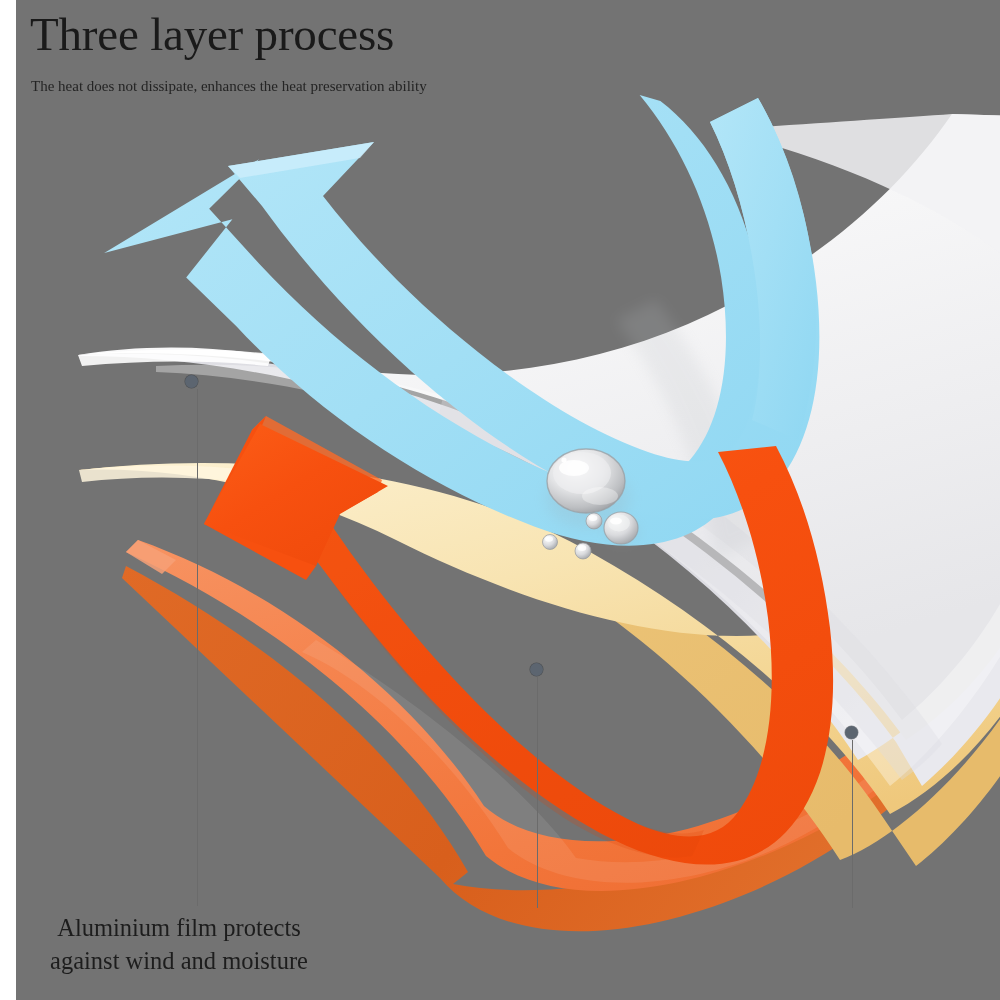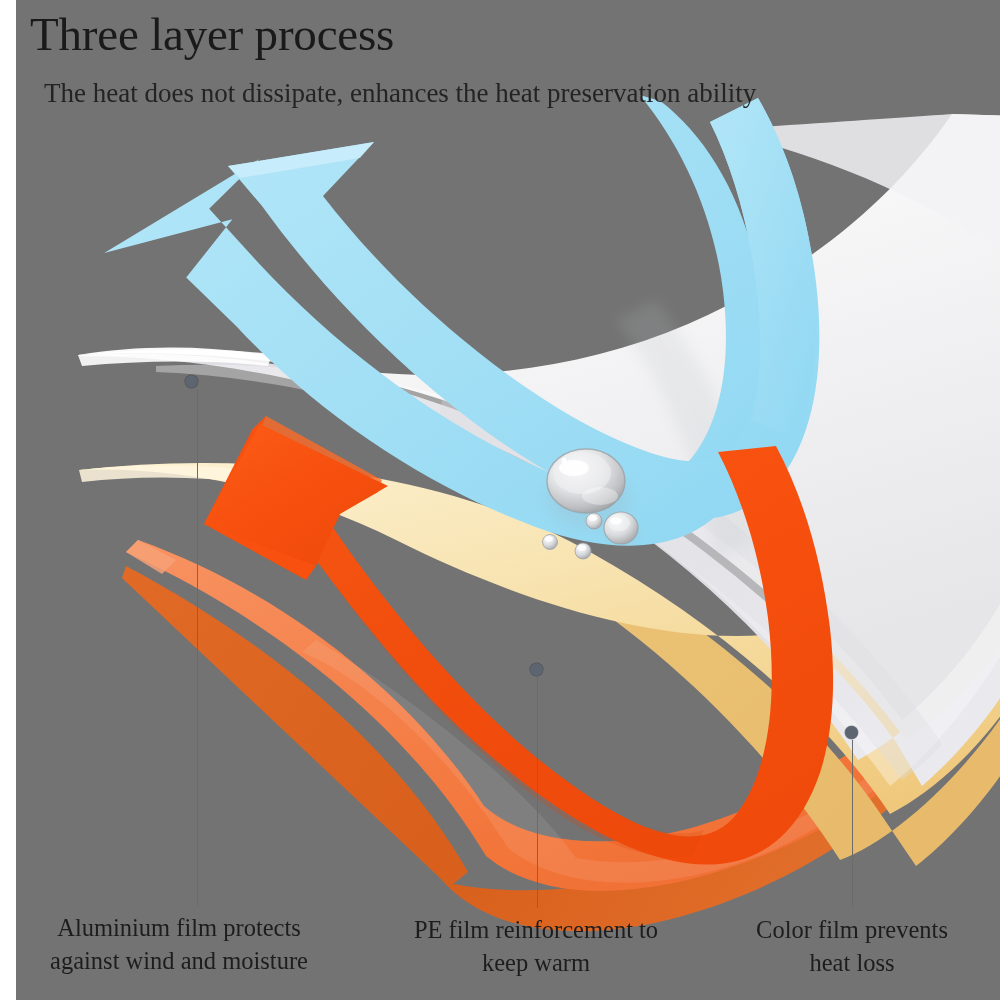--- a/index.html
+++ b/index.html
@@ -36,23 +36,23 @@
     top: 10px;
     font-size: 47px;
     line-height: 1.06;
     font-weight: 400;
     color: #1a1a1a;
     letter-spacing: -0.2px;
     white-space: nowrap;
   }
   #subtitle {
     position: absolute;
-    left: 28px;
+    left: 15px;
     top: 78px;
-    font-size: 27px;
+    font-size: 15px;
     line-height: 1.15;
     font-weight: 400;
     color: #242424;
     white-space: nowrap;
   }
 
   
   #art {
     position: absolute;
     left: 0; top: 0;
@@ -435,21 +435,17 @@
     <div id="subtitle">The heat does not dissipate, enhances the heat preservation ability</div>
   </div>
 
   <div class="callout-line" style="left:181px; top:389px; height:517px;"></div>
   <div class="callout-dot" style="left:169px; top:375px;"></div>
   <div class="callout-label" style="left:13px; top:912px; width:300px;">Aluminium film protects
 against wind and moisture</div>
 
   <div class="callout-line" style="left:521px; top:677px; height:231px;"></div>
   <div class="callout-dot" style="left:514px; top:663px;"></div>
-  <div class="callout-label" style="left:370px; top:914px; width:300px;">PE film reinforcement to
-keep warm</div>
 
   <div class="callout-line" style="left:836px; top:740px; height:168px;"></div>
   <div class="callout-dot" style="left:829px; top:726px;"></div>
-  <div class="callout-label" style="left:700px; top:914px; width:272px;">Color film prevents
-heat loss</div>
 
 </div>
 
 </body></html>

